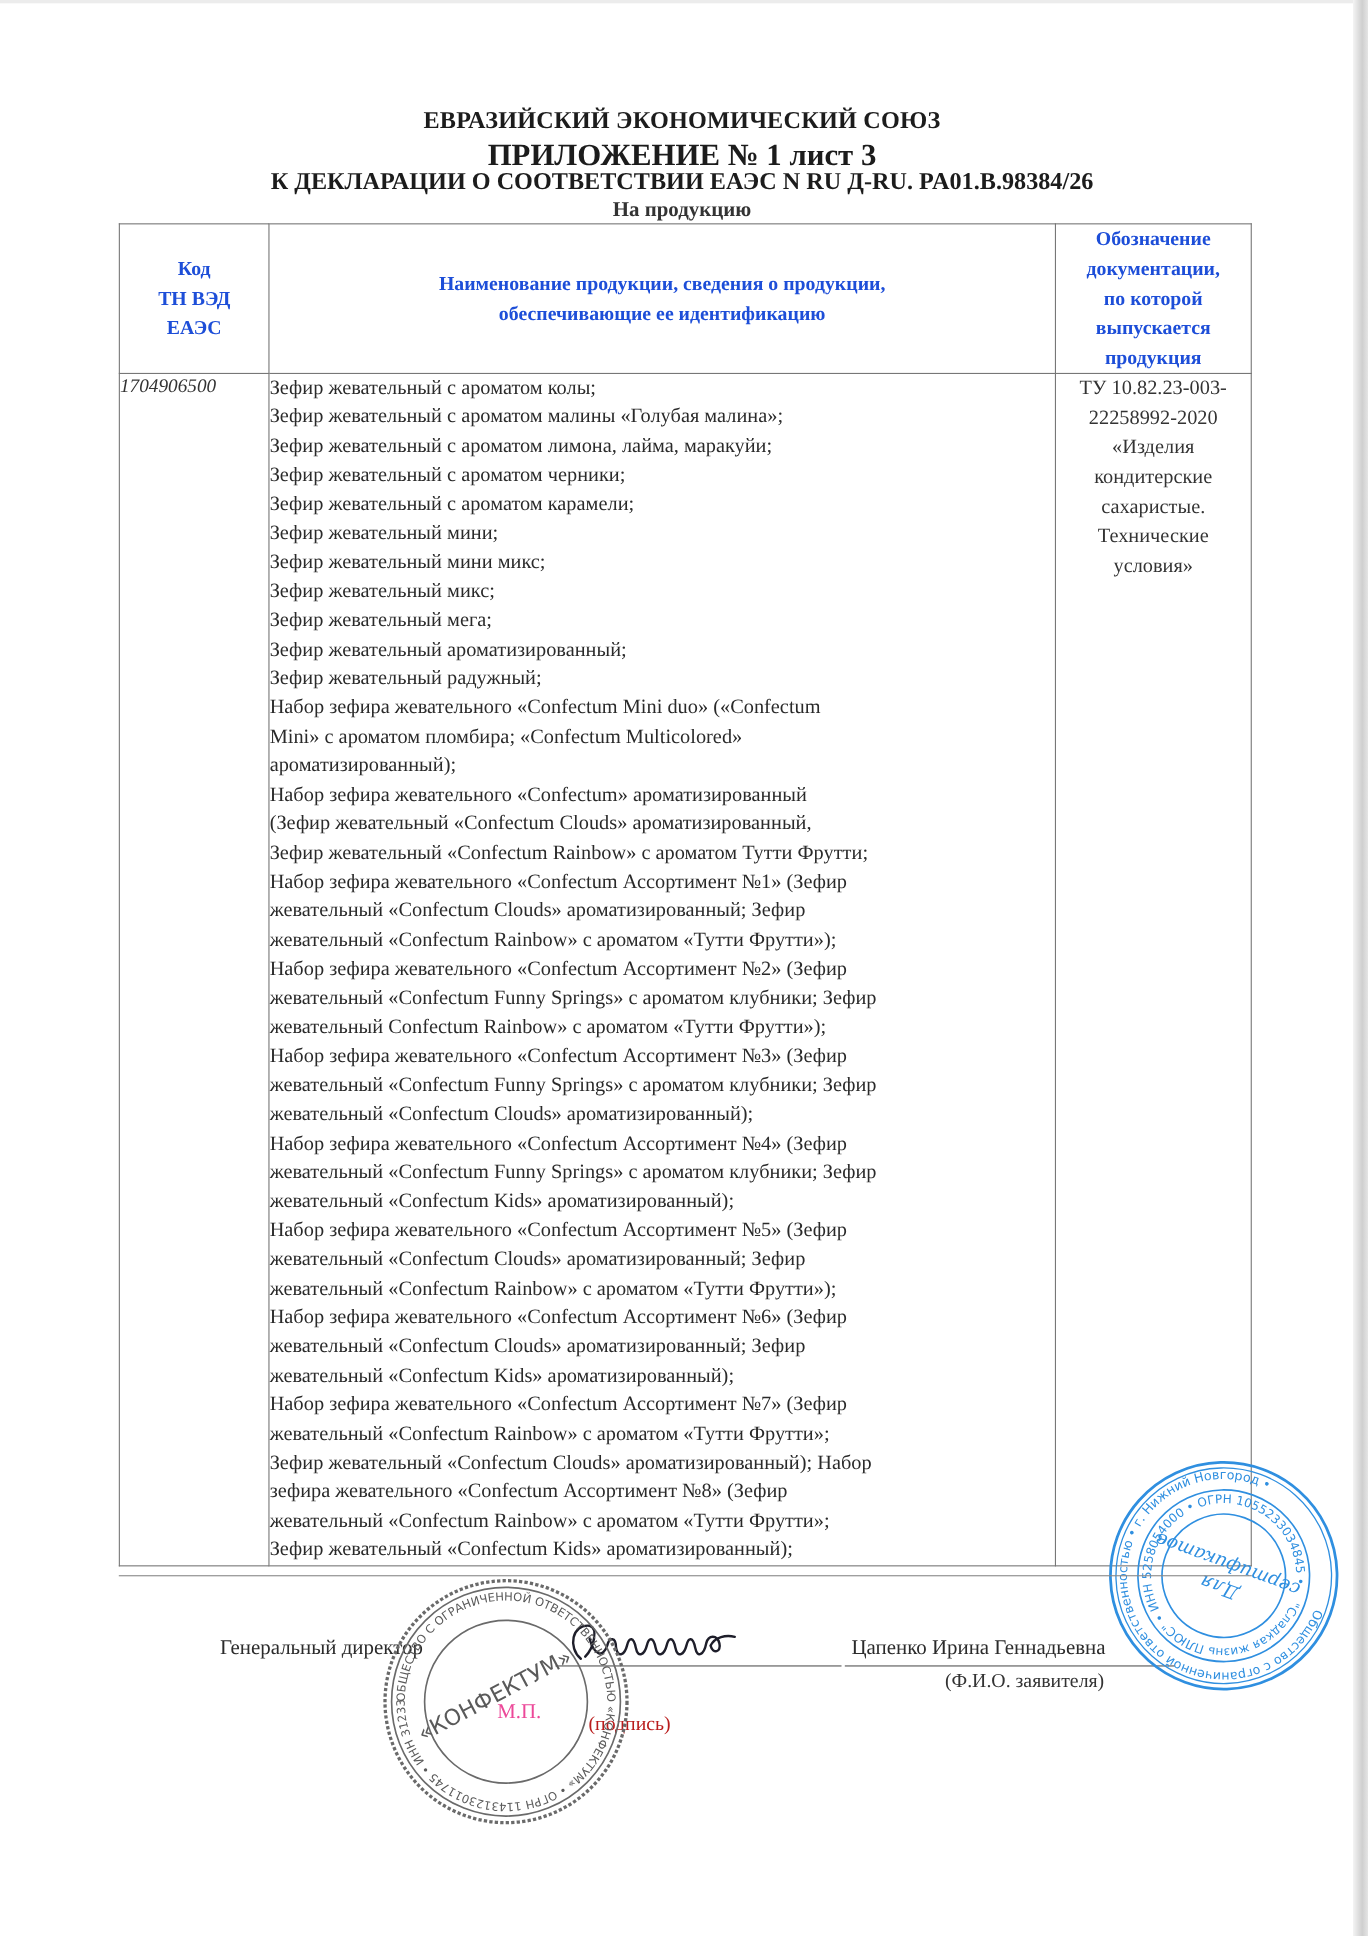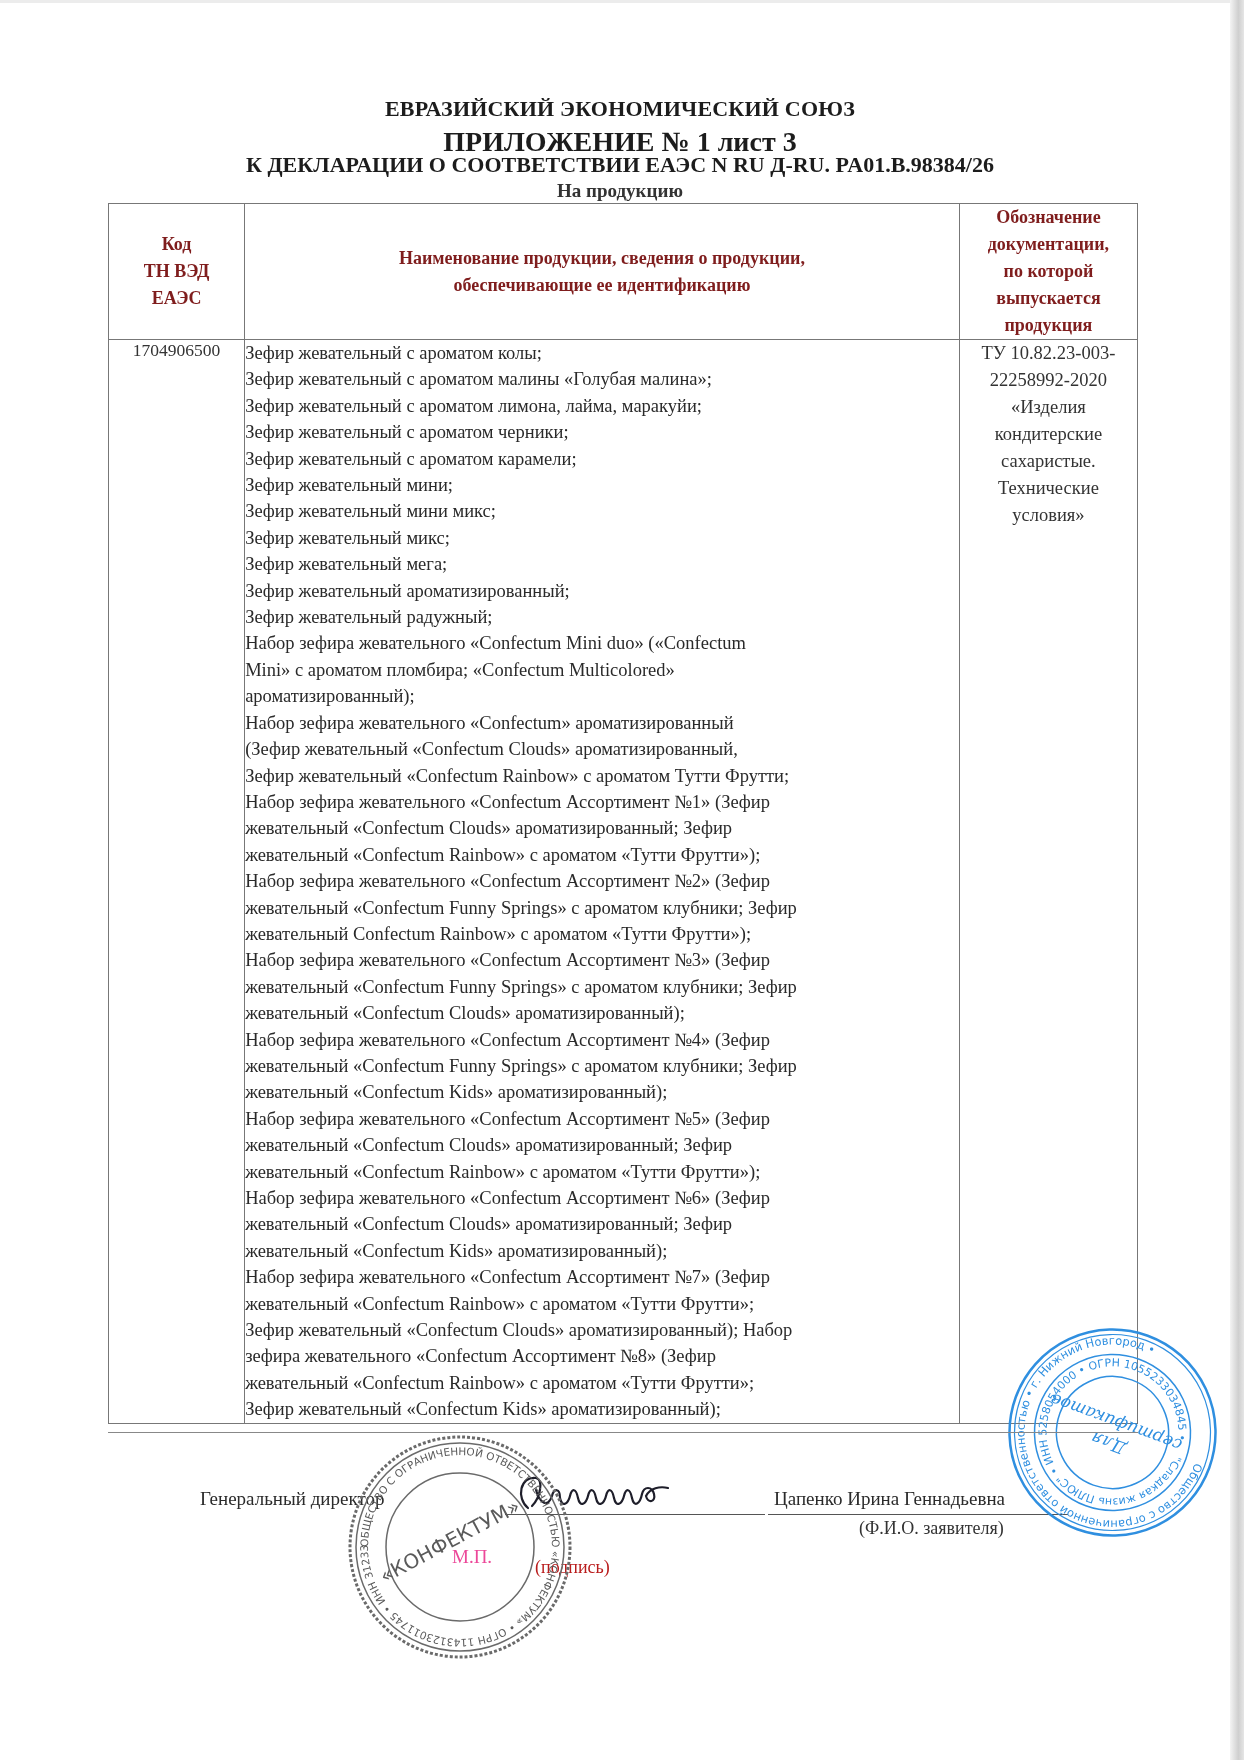--- a/index.html
+++ b/index.html
@@ -20,29 +20,29 @@
 
   table.decl {
     position: absolute; left: 108px; top: 203px; width: 1030px;
     border-collapse: collapse; table-layout: fixed;
   }
   table.decl td, table.decl th {
     border: 1px solid #777; vertical-align: top; padding: 0;
   }
   table.decl th {
     font-weight: bold; font-size: 18px; line-height: 27px; text-align: center; vertical-align: middle;
-    color: #7f1d1d;
+    color: #1d4ed8;
   }
   .col-code { width: 136px; }
   .col-name { width: 714px; }
   .col-doc  { width: 178px; }
   th.hdr-code { padding-top: 0; }
   th.hdr-doc  { padding: 4px 4px 0 4px; line-height: 26.5px; }
   tr.head-row { height: 135px; }
-  td.code-cell { font-size: 17.5px; text-align: center; padding-top: 2px; color:#333; }
+  td.code-cell { font-size: 17.5px; padding-top: 2px; color:#333;font-style:italic; }
   td.name-cell { font-size: 18.5px; line-height: 26.4px; padding: 0 6px 2px 8px; color:#2a2a2a; }
   td.doc-cell { font-size: 18.5px; line-height: 27px; text-align: center; padding: 2px 4px; color:#333; }
   .line { display: block; white-space: nowrap; }
   .bottom-rule { position:absolute; left:108px; top:1432px; width:1030px; height:1px; background:#888; }
 
   .sign-area { position: absolute; top: 1488px; font-size: 19px; color:#2b2b2b; }
   .sig-role { left: 200px; }
   .sig-line { position:absolute; top: 1514px; left: 505px; width: 260px; height:1px; background:#555; }
   .sig-label { position:absolute; top: 1518px; left: 535px; font-size: 18px; color:#b91c1c;margin-top:39px; }
   .mp-label { position:absolute; top: 1546px; left: 452px; font-size: 19px; color:#ec4899; }

